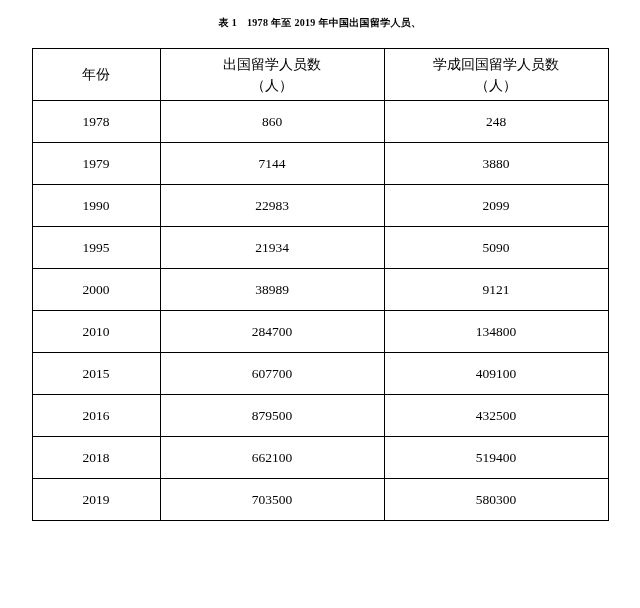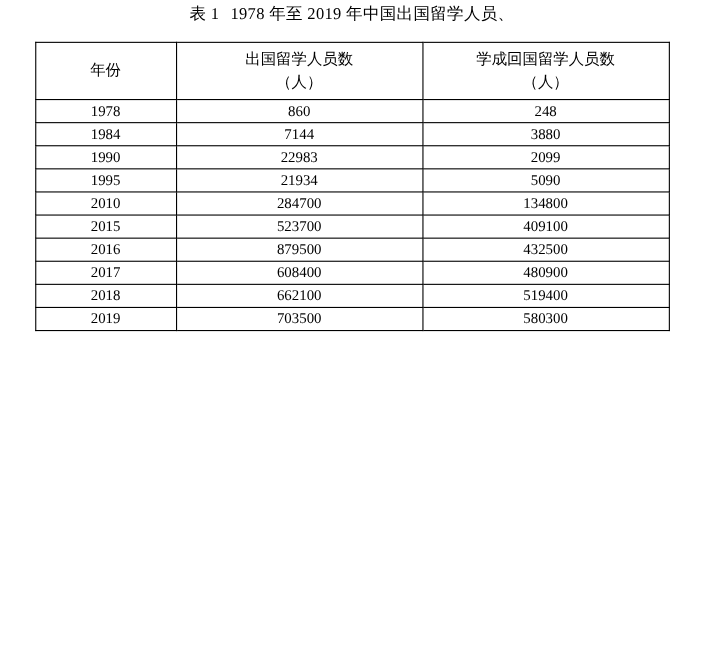--- a/index.html
+++ b/index.html
@@ -15,23 +15,24 @@
     overflow: hidden;
   }
   .page {
     width: 640px;
     height: 608px;
     position: relative;
     box-sizing: border-box;
   }
   .caption {
     text-align: center;
-    font-weight: normal;
-    font-size: 15px;
+    font-weight: bold;
+    font-size: 10px;
     line-height: 26px;
+    padding-top: 10px;
     letter-spacing: 0.3px;
   }
   .caption .cap-line {
     display: block;
   }
   .caption .cap-num {
     margin-right: 10px;
   }
   table.data {
     border-collapse: collapse;
@@ -49,21 +50,21 @@
   }
   table.data thead th {
     height: 52px;
     font-size: 14px;
     line-height: 21px;
     vertical-align: middle;
   }
   table.data thead th .hdr-l1 { display: block; }
   table.data thead th .hdr-l2 { display: block; }
   table.data tbody td {
-    height: 21px;
+    height: 42px;
     vertical-align: middle;
     font-family: "Liberation Serif", "DejaVu Serif", serif;
     margin-top: 32px;
   }
   col.c-year { width: 128px; }
   col.c-out  { width: 224px; }
   col.c-ret  { width: 224px; }
 </style>
 </head>
 <body>
@@ -95,53 +96,53 @@
         </th>
       </tr>
     </thead>
     <tbody>
       <tr>
         <td>1978</td>
         <td>860</td>
         <td>248</td>
       </tr>
       <tr>
-        <td>1984</td>
+        <td>1979</td>
         <td>7144</td>
         <td>3880</td>
       </tr>
       <tr>
         <td>1990</td>
         <td>22983</td>
         <td>2099</td>
       </tr>
       <tr>
         <td>1995</td>
         <td>21934</td>
         <td>5090</td>
       </tr>
       <tr>
+        <td>2000</td>
+        <td>38989</td>
+        <td>9121</td>
+      </tr>
+      <tr>
         <td>2010</td>
         <td>284700</td>
         <td>134800</td>
       </tr>
       <tr>
         <td>2015</td>
-        <td>523700</td>
+        <td>607700</td>
         <td>409100</td>
       </tr>
       <tr>
         <td>2016</td>
         <td>879500</td>
         <td>432500</td>
-      </tr>
-      <tr>
-        <td>2017</td>
-        <td>608400</td>
-        <td>480900</td>
       </tr>
       <tr>
         <td>2018</td>
         <td>662100</td>
         <td>519400</td>
       </tr>
       <tr>
         <td>2019</td>
         <td>703500</td>
         <td>580300</td>

